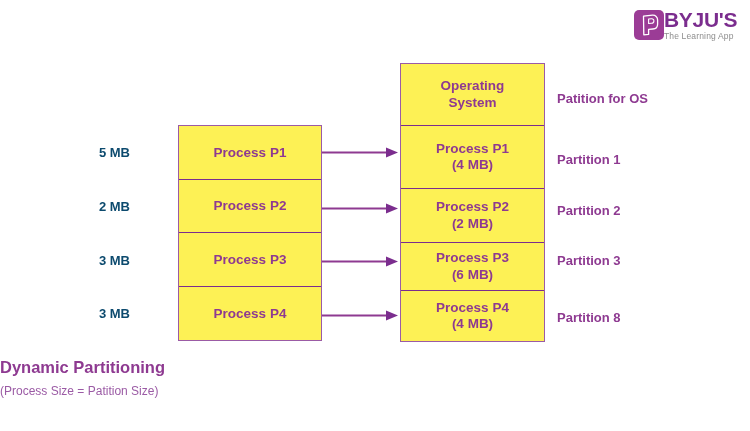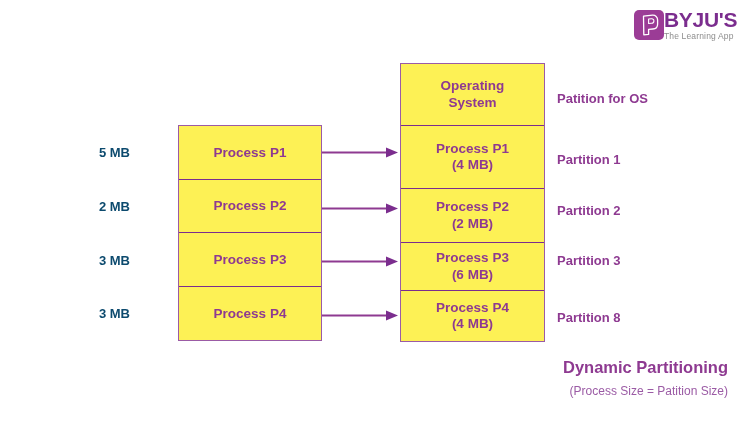--- a/index.html
+++ b/index.html
@@ -136,21 +136,21 @@
     width: 78px;
     height: 11px;
   }
   .arrow svg { display: block; }
 
   
   .caption {
     position: absolute;
     left: 0;
     width: 728px;
-    text-align: right;
+    text-align: left;
   }
   .caption-title {
     top: 358px;
     font-size: 16.5px;
     font-weight: bold;
     color: #8E3A91;
   }
   .caption-sub {
     top: 384px;
     font-size: 12px;

